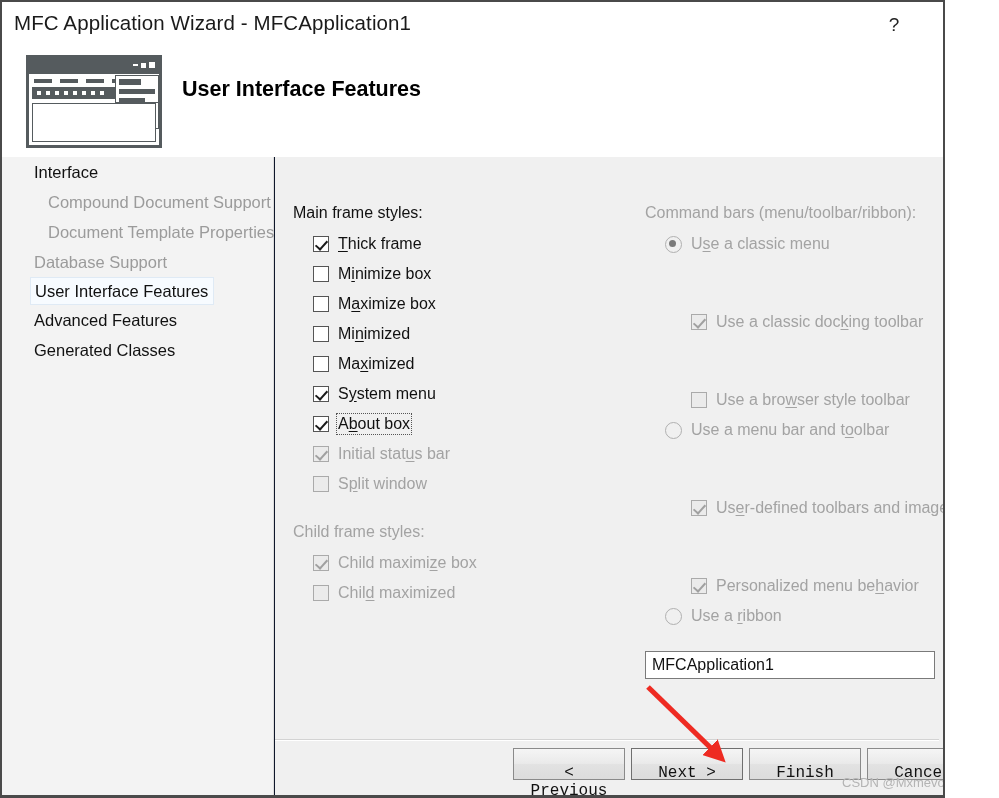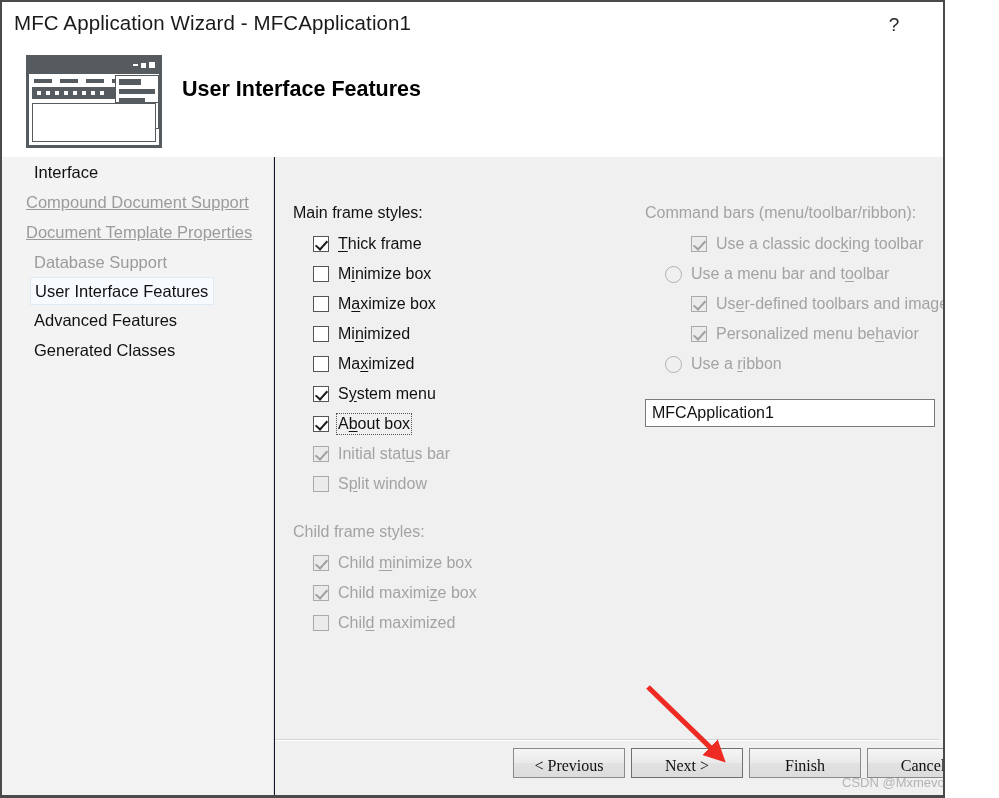--- a/index.html
+++ b/index.html
@@ -193,21 +193,21 @@
     position: relative;
     height: 30px;
     line-height: 30px;
     font-size: 16.5px;
     color: #111111;
     white-space: nowrap;
     padding-left: 32px;
     box-sizing: border-box;
     cursor: default;
   }
-  .nav-item.indent { padding-left: 24px; text-decoration: underline; }
+  .nav-item.indent { padding-left: 46px; }
   .nav-item.disabled { color: #9b9b9b; }
   .nav-item.selected {
     background: #f7fbff;
     border: 1px solid #dfeaf5;
     margin-left: 28px;
     padding-left: 4px;
     width: 184px;
     box-sizing: border-box;
     height: 28px;
     line-height: 26px;
@@ -243,21 +243,21 @@
     position: relative;
     height: 30px;
     display: flex;
     align-items: center;
     padding-left: 20px;
     font-size: 16px;
     color: #111111;
     white-space: nowrap;
     cursor: default;
   }
-  .row.indent2 { padding-left: 46px; }
+  .row.indent2 { padding-left: 46px; margin-top: 48px; }
   .row.disabled { color: #a3a3a3; cursor: default; }
 
   
   .cb {
     width: 16px;
     height: 16px;
     border: 1.6px solid #555555;
     background: #ffffff;
     box-sizing: border-box;
     position: relative;
@@ -340,26 +340,26 @@
     left: 511px;
     top: 746px;
     display: flex;
     gap: 6px;
   }
   .btn {
     width: 112px;
     height: 30px;
     border: 1.5px solid #8a8a8a;
     background: linear-gradient(to bottom, #f5f5f5 0%, #eaeaea 48%, #e2e2e2 52%, #dcdcdc 100%);
-    font-family: Liberation Serif, serif;
+    font-family: Liberation Mono, monospace;
     font-size: 16px;
     color: #111111;
     cursor: default;
     box-sizing: border-box;
-    padding: 8px;
+    padding: 15px;
   }
   .btn.default {
     border: 1.8px solid #6f6f6f;
   }
   .watermark {
     position: absolute;
     left: 840px;
     top: 773px;
     font-size: 13px;
     color: #b4b4b4;
@@ -482,39 +482,43 @@
           <div class="row disabled">
             <span class="cb dis"></span>
             <span>S<span class="mn">p</span>lit window</span>
           </div>
         </div>
 
       <div class="group-label disabled" style="margin-top:24px;">Child frame styles:</div>
       <div id="child-frame-list">
           <div class="row disabled">
             <span class="cb checked dis"></span>
-            <span>Child <span class="mn">m</span>inimize box</span>
-          </div>
-          <div class="row disabled">
-            <span class="cb checked dis"></span>
             <span>Child maximi<span class="mn">z</span>e box</span>
           </div>
           <div class="row disabled">
             <span class="cb dis"></span>
             <span>Chil<span class="mn">d</span> maximized</span>
           </div>
         </div>
     </div>
 
     <div class="col-right">
       <div class="group-label disabled">Command bars (menu/toolbar/ribbon):</div>
       <div id="command-bars-list">
+          <div class="row disabled">
+            <span class="rb selected"></span>
+            <span>U<span class="mn">s</span>e a classic menu</span>
+          </div>
           <div class="row disabled indent2">
             <span class="cb checked dis"></span>
             <span>Use a classic doc<span class="mn">k</span>ing toolbar</span>
+          </div>
+          <div class="row disabled indent2">
+            <span class="cb dis"></span>
+            <span>Use a bro<span class="mn">w</span>ser style toolbar</span>
           </div>
           <div class="row disabled">
             <span class="rb"></span>
             <span>Use a menu bar and t<span class="mn">o</span>olbar</span>
           </div>
           <div class="row disabled indent2">
             <span class="cb checked dis"></span>
             <span>Us<span class="mn">e</span>r-defined toolbars and images</span>
           </div>
           <div class="row disabled indent2">

